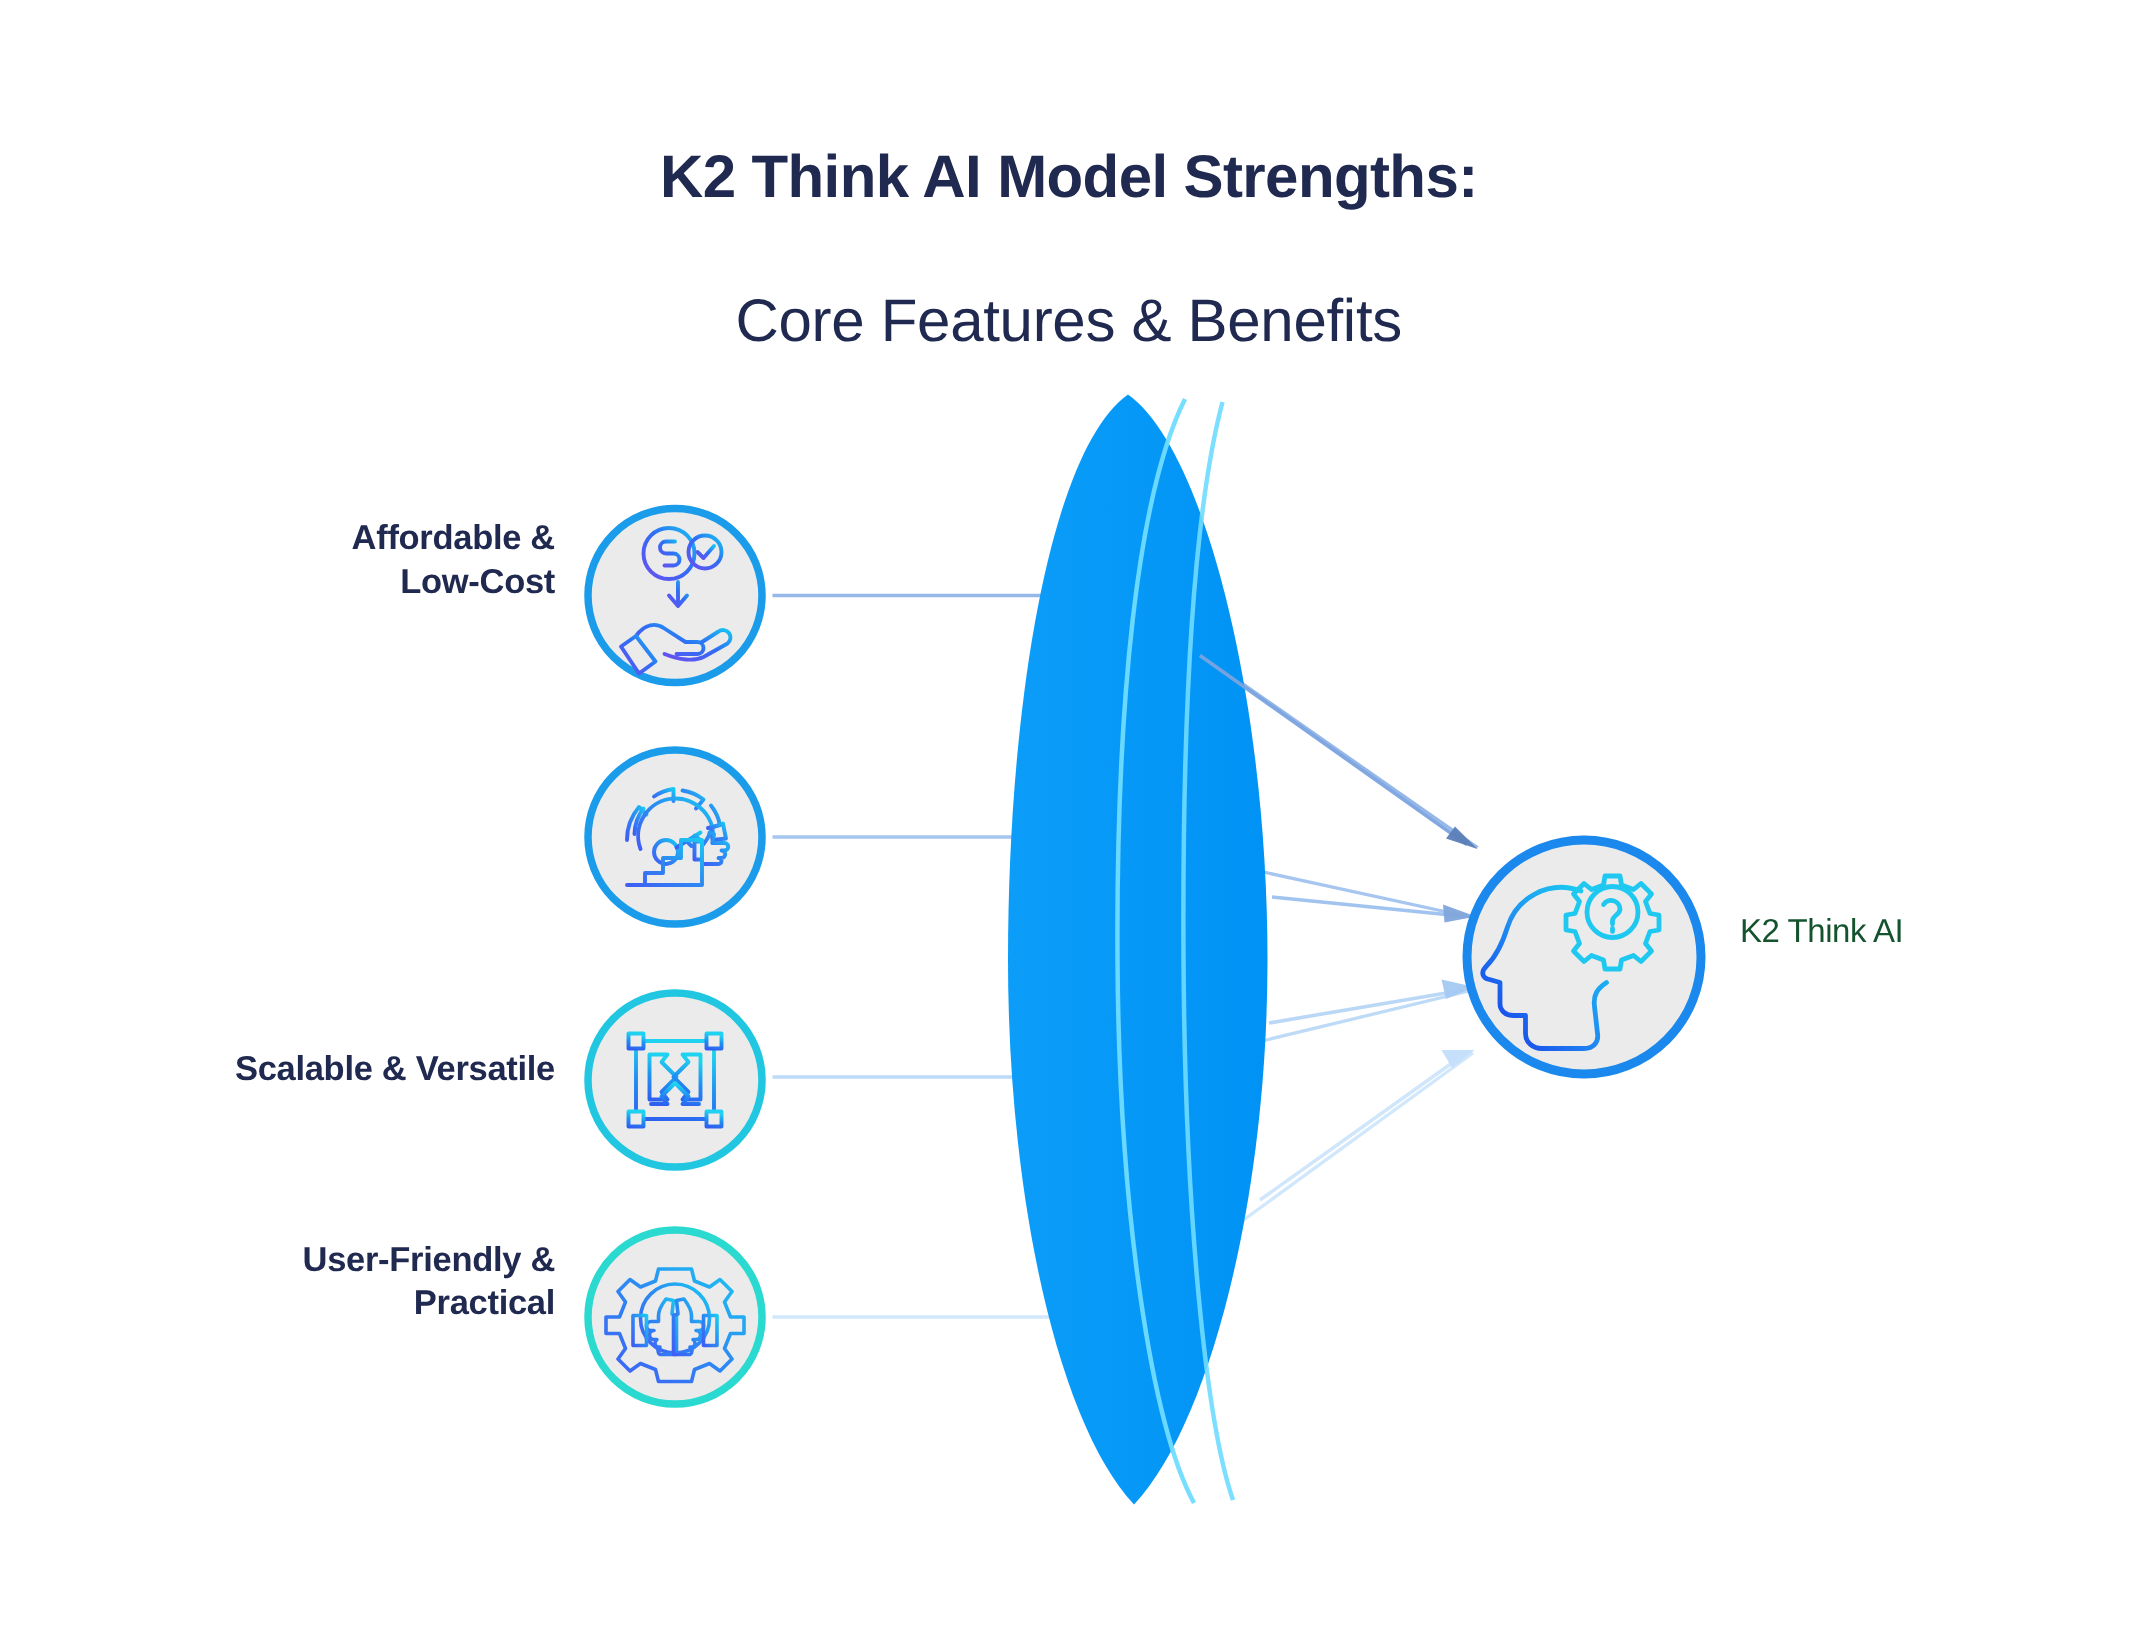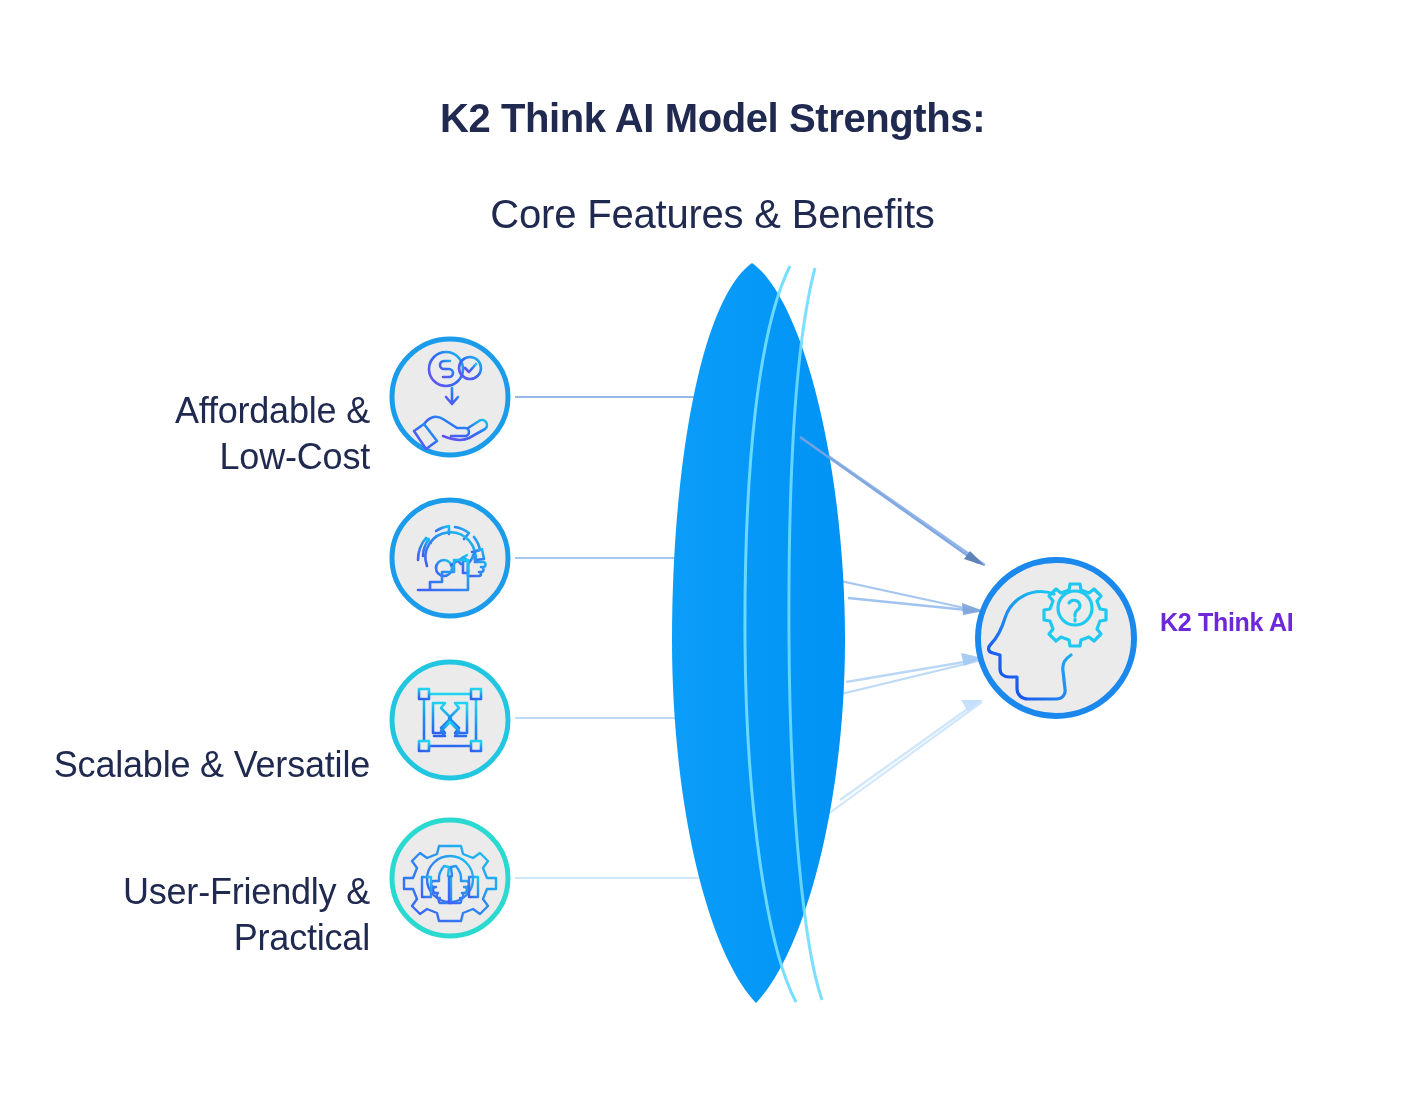--- a/index.html
+++ b/index.html
@@ -53,36 +53,35 @@
     top: 0;
     width: 1425px;
     height: 1094px;
   }
 
   
   .feature-label {
     position: absolute;
     text-align: right;
     color: #20294f;
-    font-size: 36px;
+    font-size: 23px;
     line-height: 1.28;
-    font-weight: 400;
+    font-weight: 700;
     letter-spacing: -0.2px;
     user-select: none;
-    margin-top: 44px;
   }
 
   
   .output-label {
     position: absolute;
     left: 1160px;
     top: 608px;
-    color: #6d28d9;
-    font-size: 25px;
-    font-weight: 700;
+    color: #14532d;
+    font-size: 22px;
+    font-weight: 400;
     letter-spacing: -0.3px;
     user-select: none;
     white-space: nowrap;
   }
 </style>
 </head>
 <body>
 
 <div id="canvas">
 

